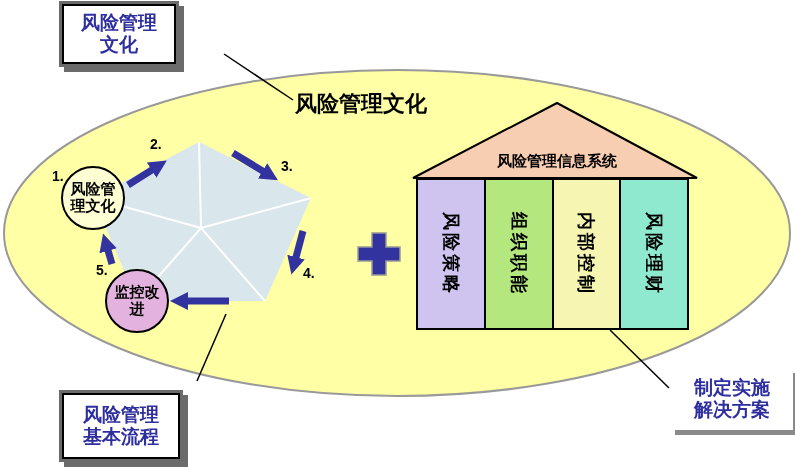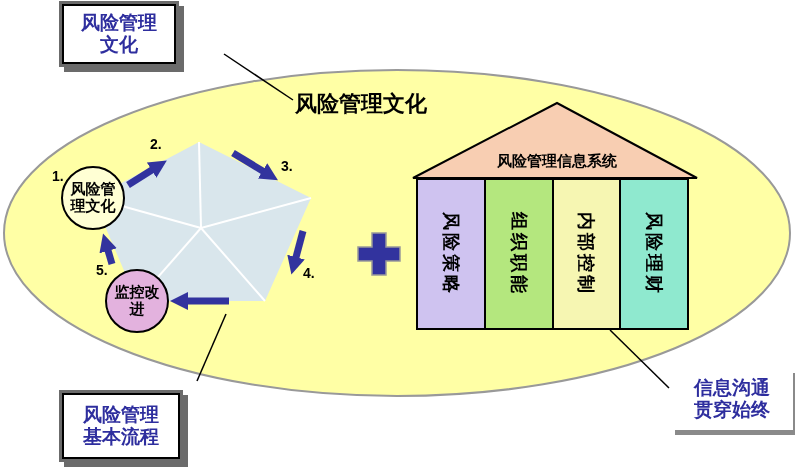--- a/index.html
+++ b/index.html
@@ -128,16 +128,16 @@
 
   <div class="abs roof-label" style="left:557px; top:161px;">风险管理信息系统</div>
 
   <div class="abs label-box" style="left:62px; top:4px; width:114px; height:60px;">
     <span>风险管理文化</span>
   </div>
   <div class="abs label-box" style="left:62px; top:393px; width:118px; height:66px;">
     <span>风险管理基本流程</span>
   </div>
   <div class="abs label-box plain" style="left:671px; top:368px; width:122px; height:62px;">
-    <span>信息沟通贯穿始终</span>
+    <span>制定实施解决方案</span>
   </div>
 
 </div>
 
 </body></html>

